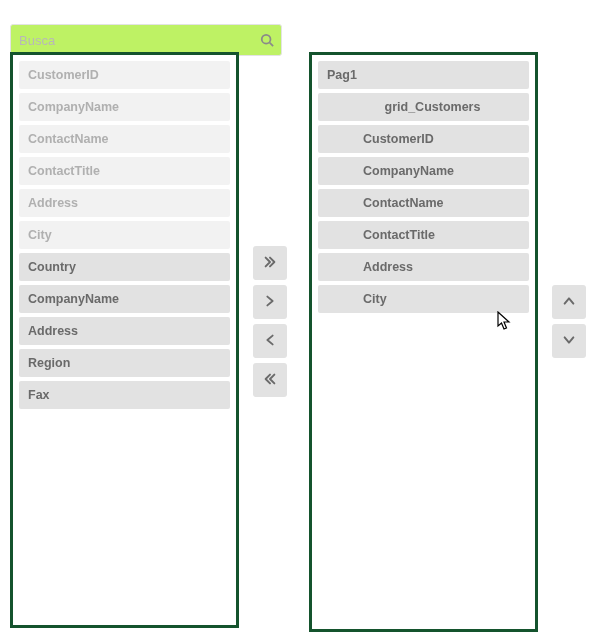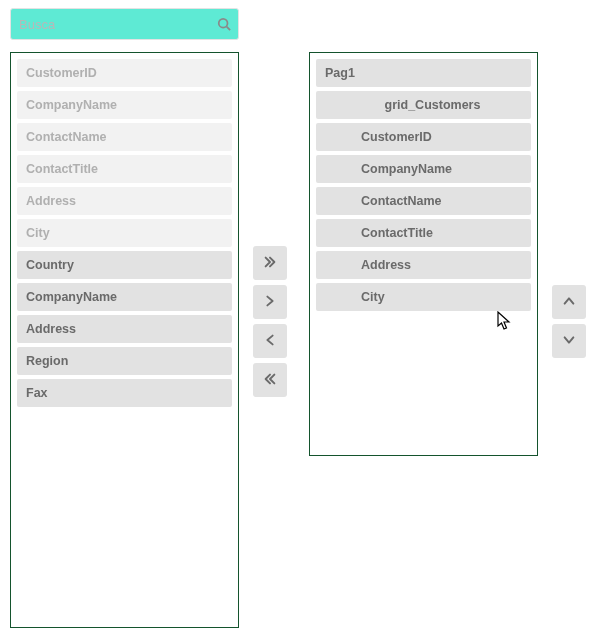--- a/index.html
+++ b/index.html
@@ -9,64 +9,64 @@
       color: #6d6d6d;
       background: #ffffff;
       width: 603px;
       height: 637px;
       position: relative;
       overflow: hidden;
     }
     .search-wrap {
       position: absolute;
       left: 10px;
-      top: 8px;
-      width: 229px;
+      top: 24px;
+      width: 272px;
       height: 32px;
       border: 1px solid #e3e3e3;
       border-radius: 3px;
       display: flex;
       align-items: center;
-      background: #5eead4;
+      background: #bef264;
     }
     .search-input {
       flex: 1;
       border: none;
       outline: none;
       padding: 0 8px;
       font-size: 13px;
       color: #6d6d6d;
       background: transparent;
     }
     .search-input::placeholder { color: #b8b8b8; }
     .search-icon {
       width: 28px;
       display: flex;
       align-items: center;
       justify-content: center;
       color: #8a8a8a;
     }
     .panel {
       position: absolute;
-      border: 1px solid #14532d;
+      border: 3px solid #14532d;
       background: #ffffff;
       padding: 6px;
       overflow: hidden;
     }
     .panel-left {
       left: 10px;
       top: 52px;
       width: 229px;
       height: 576px;
     }
     .panel-right {
       left: 309px;
       top: 52px;
       width: 229px;
-      height: 404px;
+      height: 580px;
     }
     .item {
       background: #e2e2e2;
       border-radius: 2px;
       padding: 7px 9px;
       margin-bottom: 4px;
       color: #6a6a6a;
       font-weight: bold;
       font-size: 12.5px;
       cursor: default;

